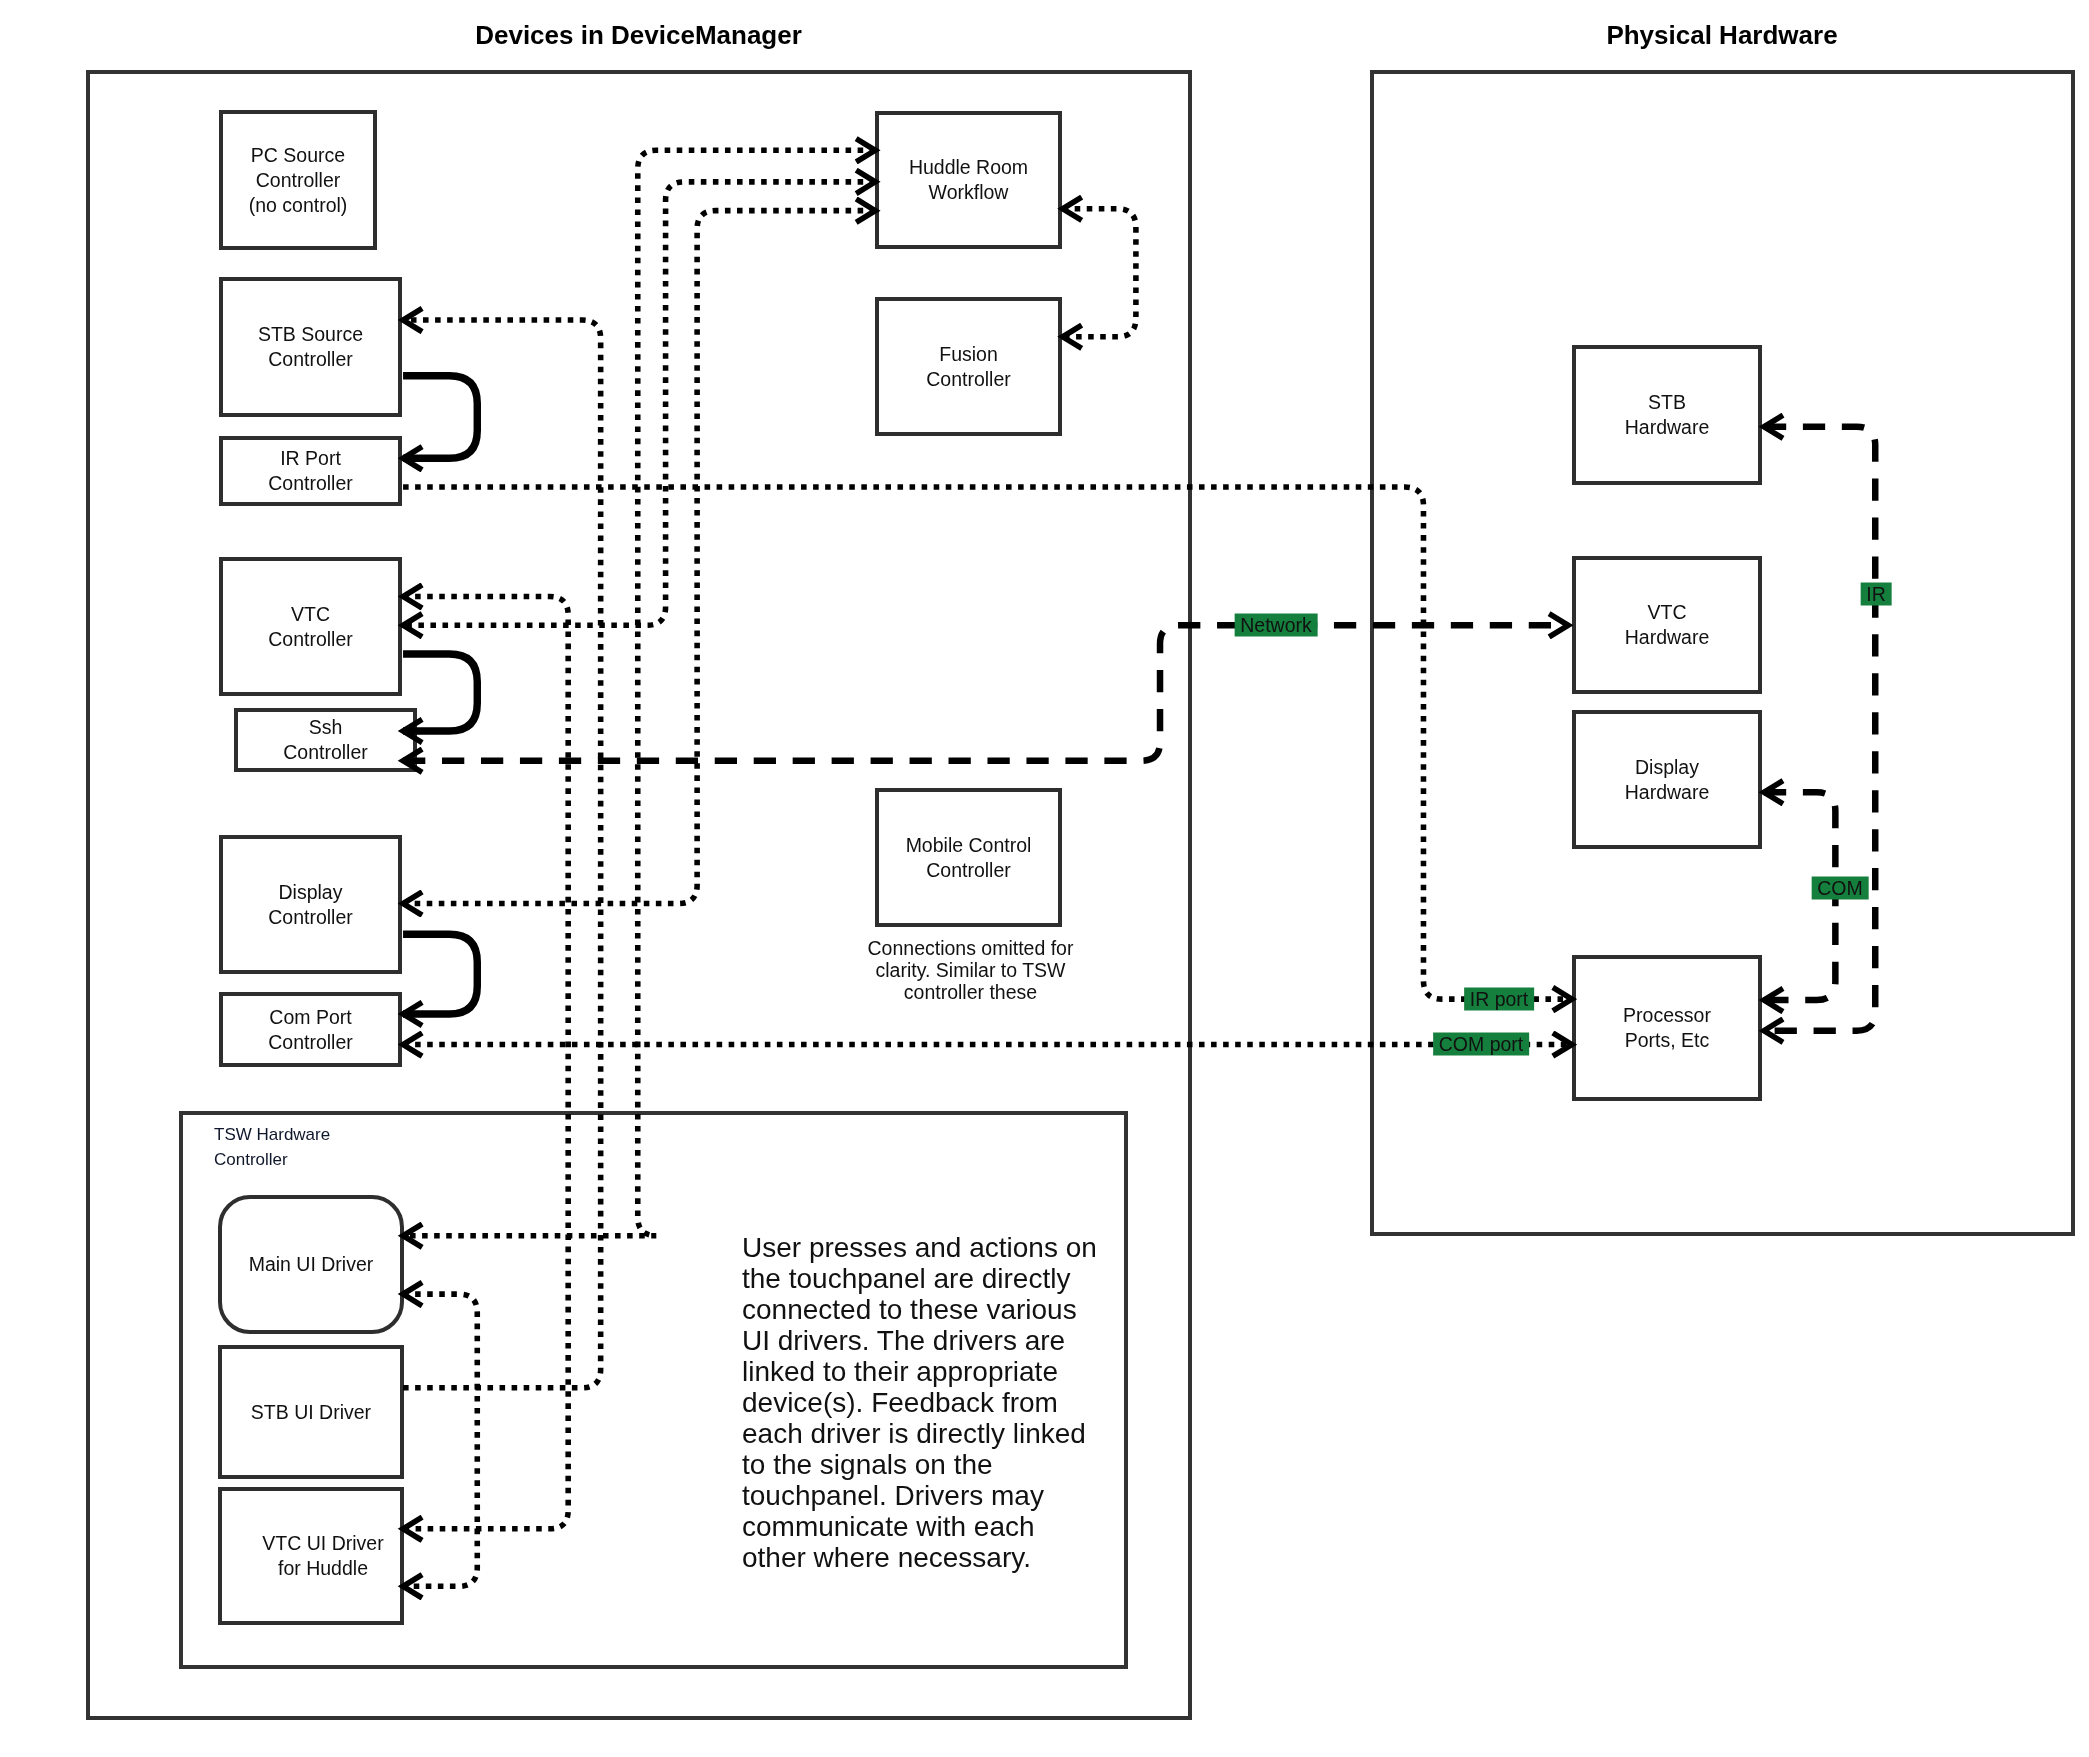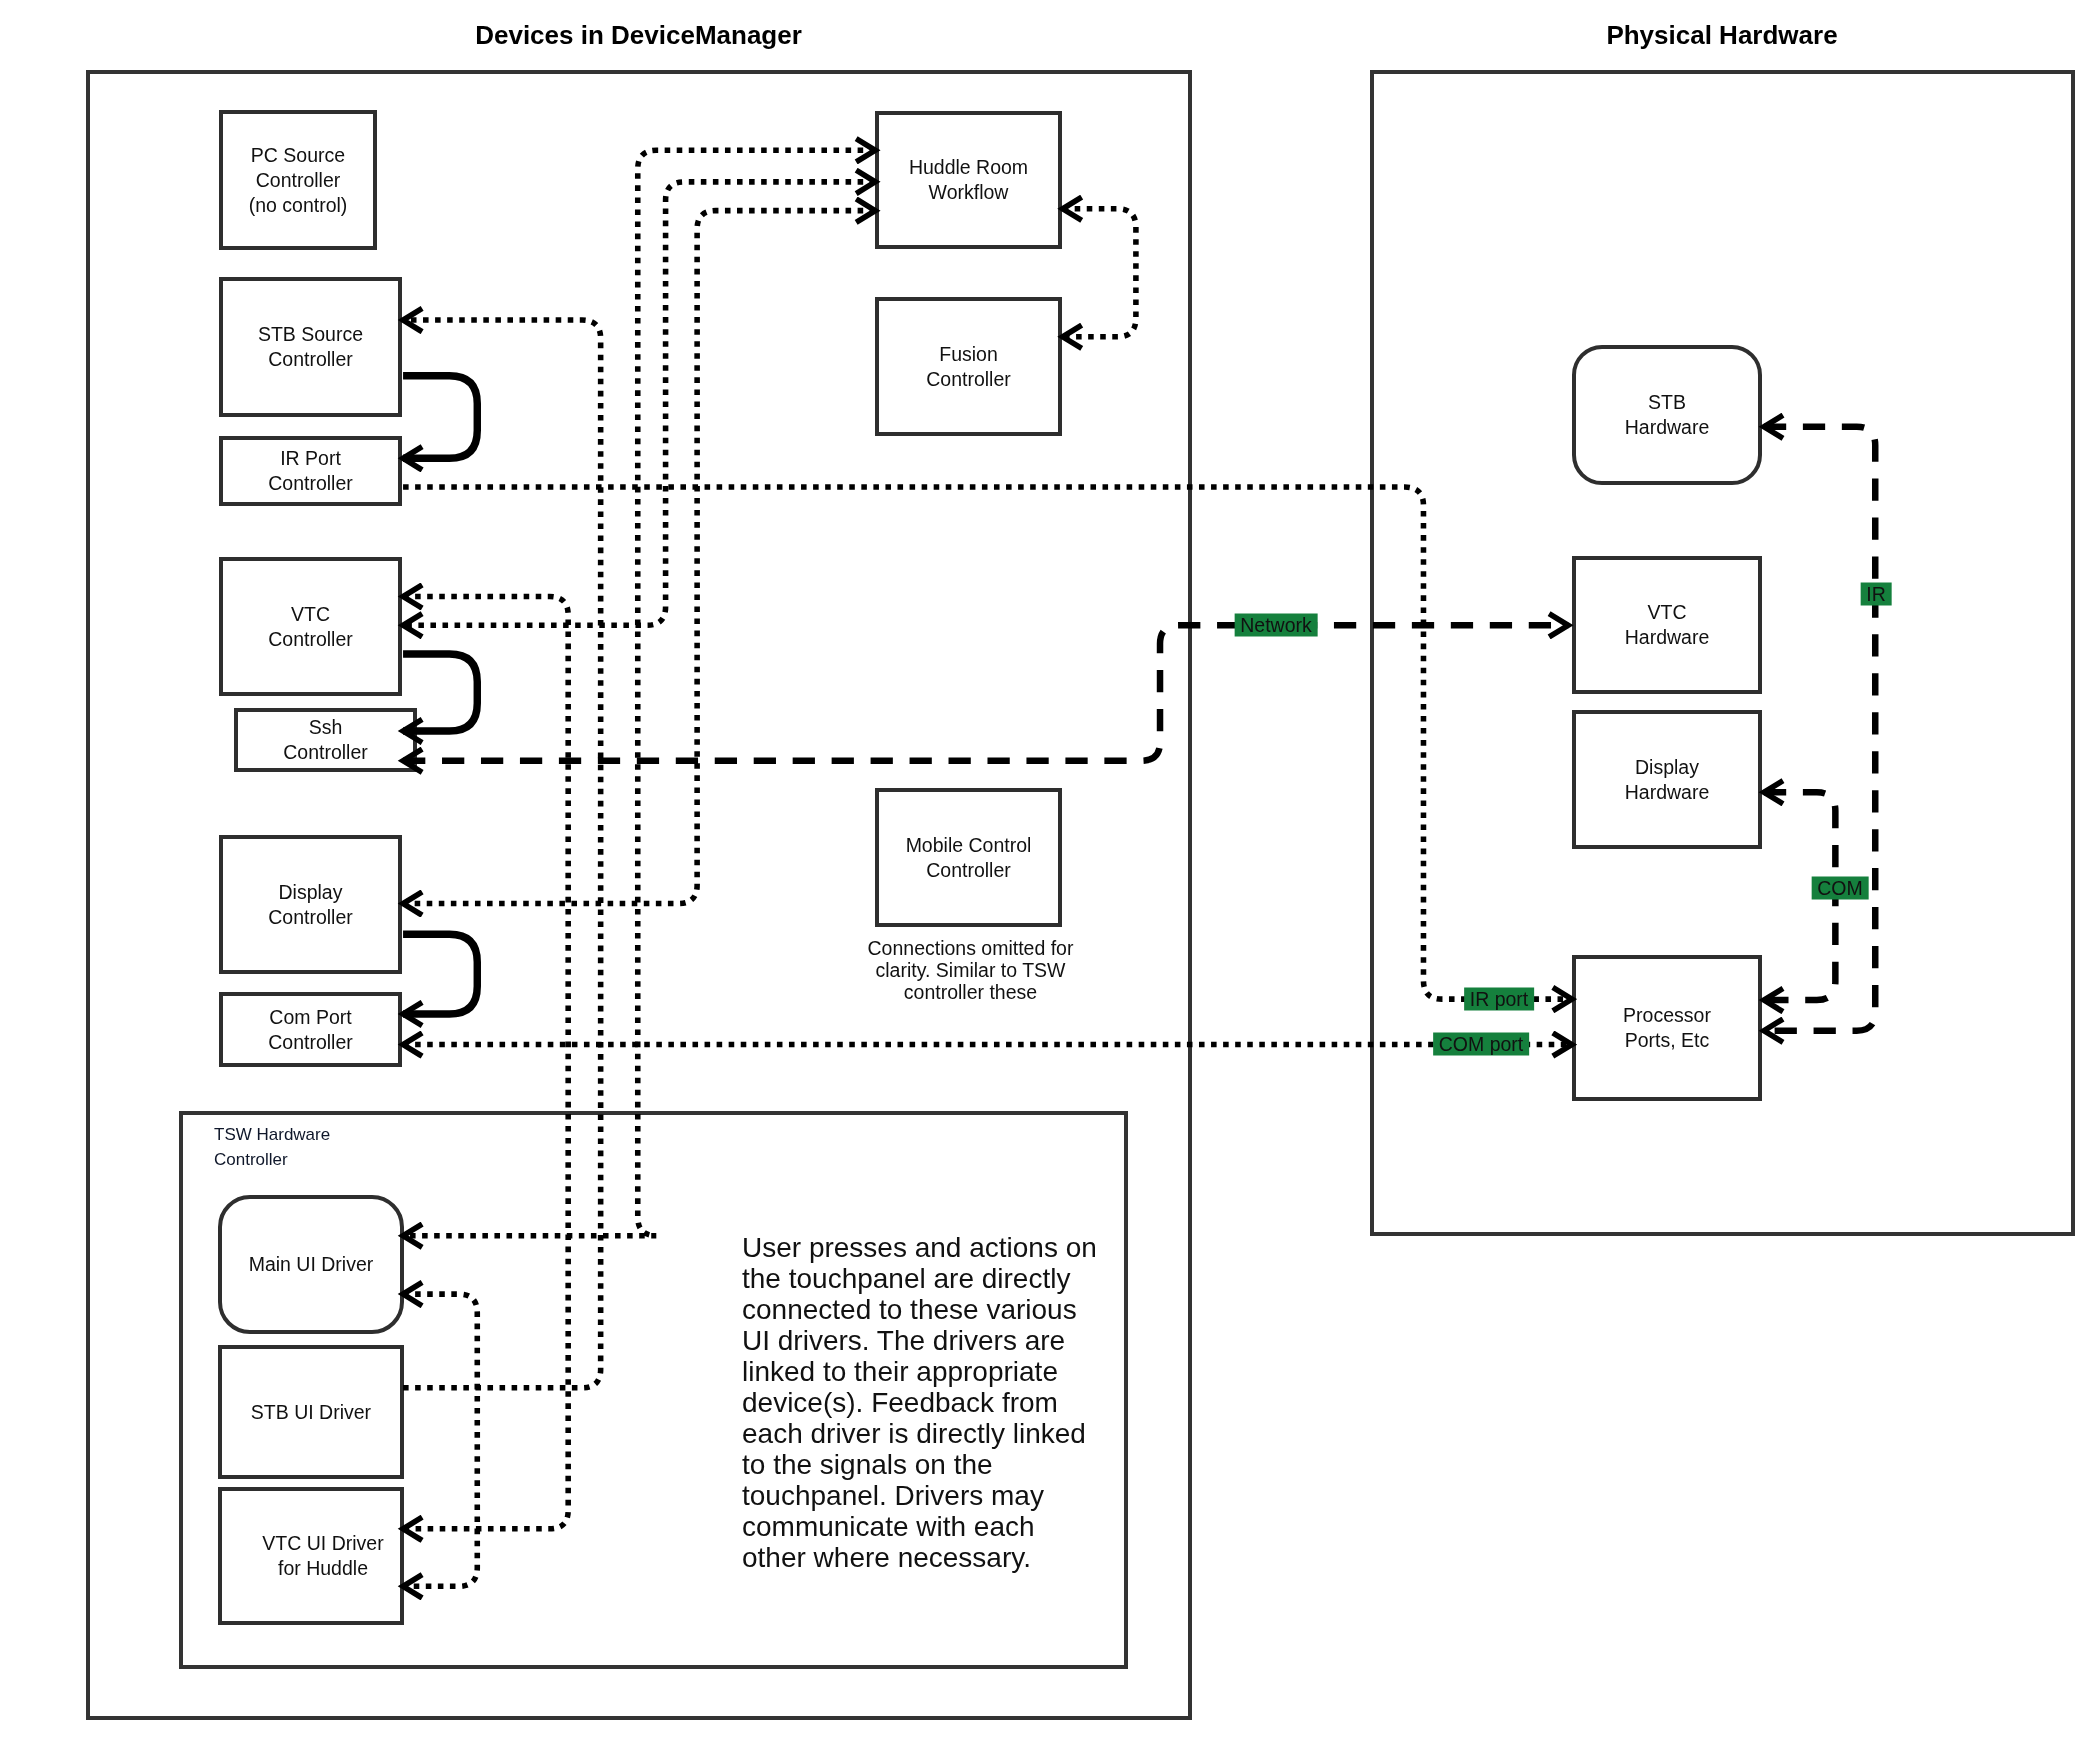--- a/index.html
+++ b/index.html
@@ -111,21 +111,21 @@
   <div class="box" style="left:843px;top:297px;width:187px;height:139px;">Fusion
 Controller</div>
   <div class="box" style="left:843px;top:788px;width:187px;height:139px;">Mobile Control
 Controller</div>
 
   <div class="box" style="left:186px;top:1195px;width:186px;height:139px;border-radius:32px;">Main UI Driver</div>
   <div class="box" style="left:186px;top:1345px;width:186px;height:134px;">STB UI Driver</div>
   <div class="box" style="left:186px;top:1487px;width:186px;height:138px;padding-left:24px;">VTC UI Driver
 for Huddle</div>
 
-  <div class="box" style="left:1540px;top:345px;width:190px;height:140px;border-radius:30px;">STB
+  <div class="box" style="left:1540px;top:345px;width:190px;height:140px;">STB
 Hardware</div>
   <div class="box" style="left:1540px;top:556px;width:190px;height:138px;">VTC
 Hardware</div>
   <div class="box" style="left:1540px;top:710px;width:190px;height:139px;">Display
 Hardware</div>
   <div class="box" style="left:1540px;top:955px;width:190px;height:146px;">Processor
 Ports, Etc</div>
 
   <div class="note" style="left:789px;top:937px;width:299px;">Connections omitted for
 clarity. Similar to TSW

